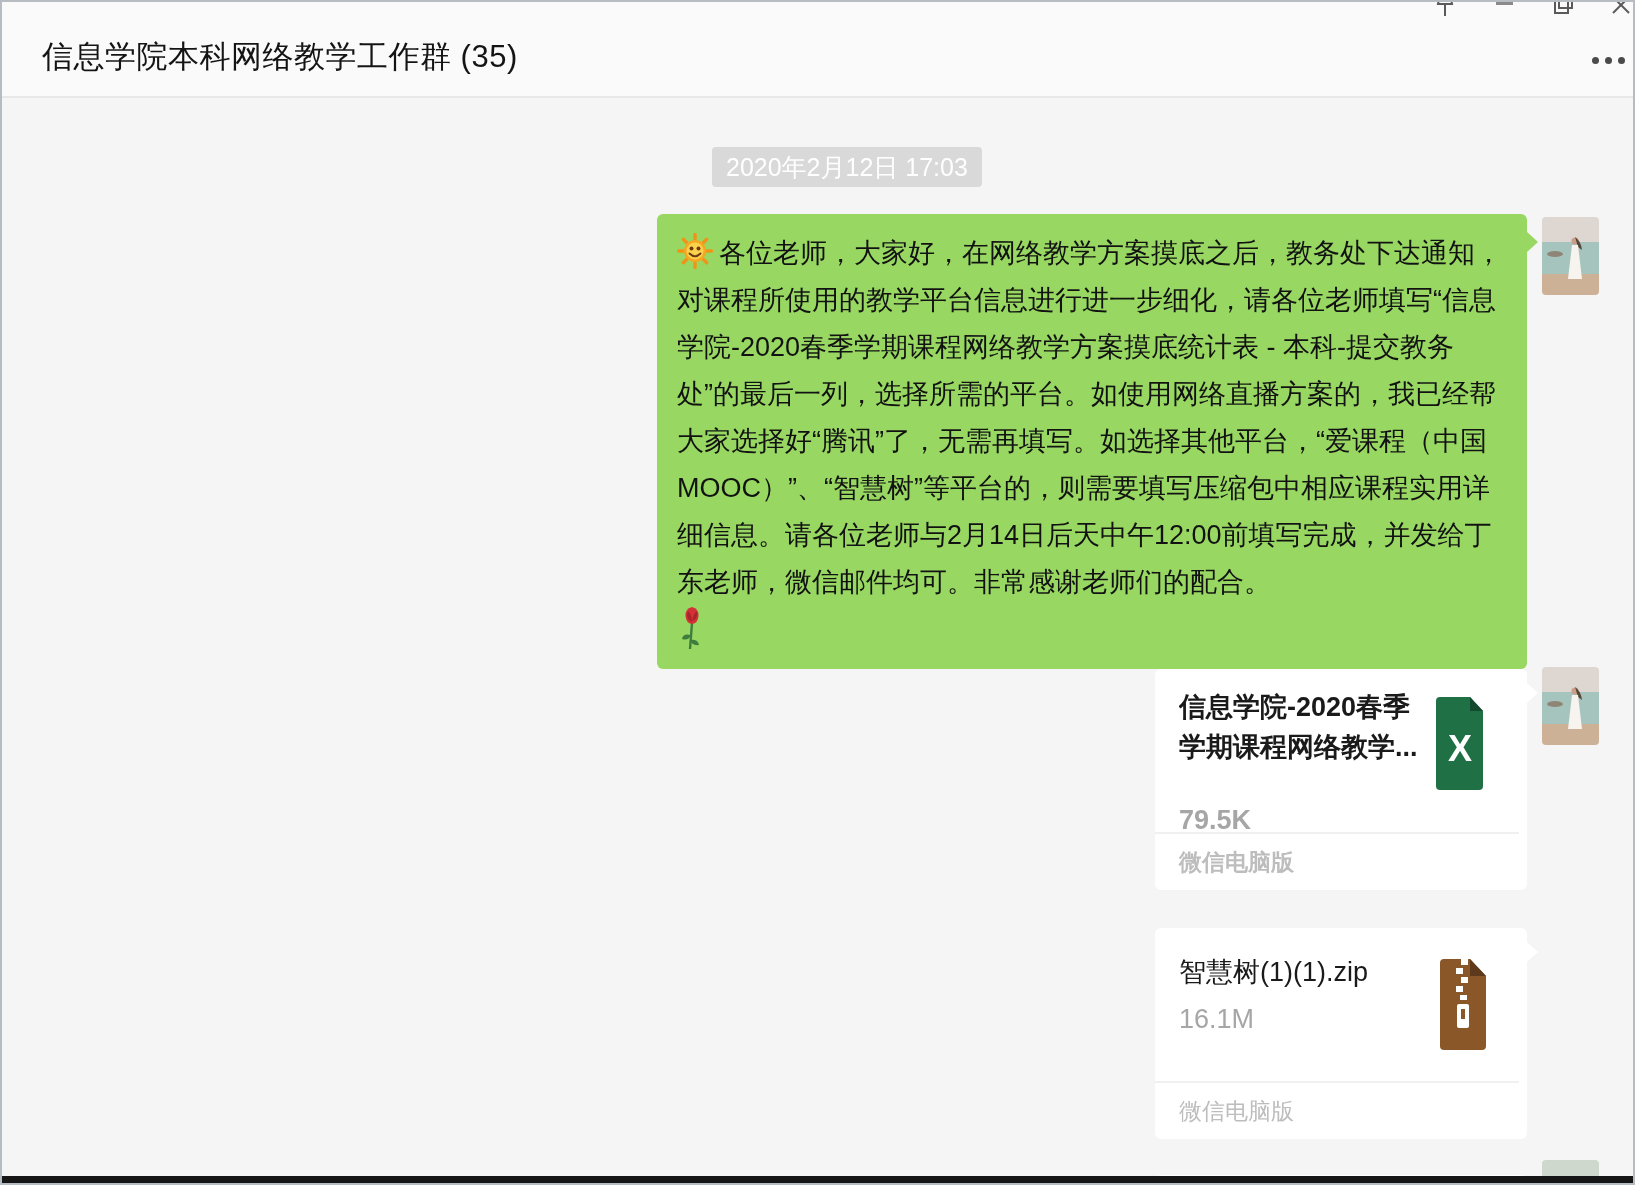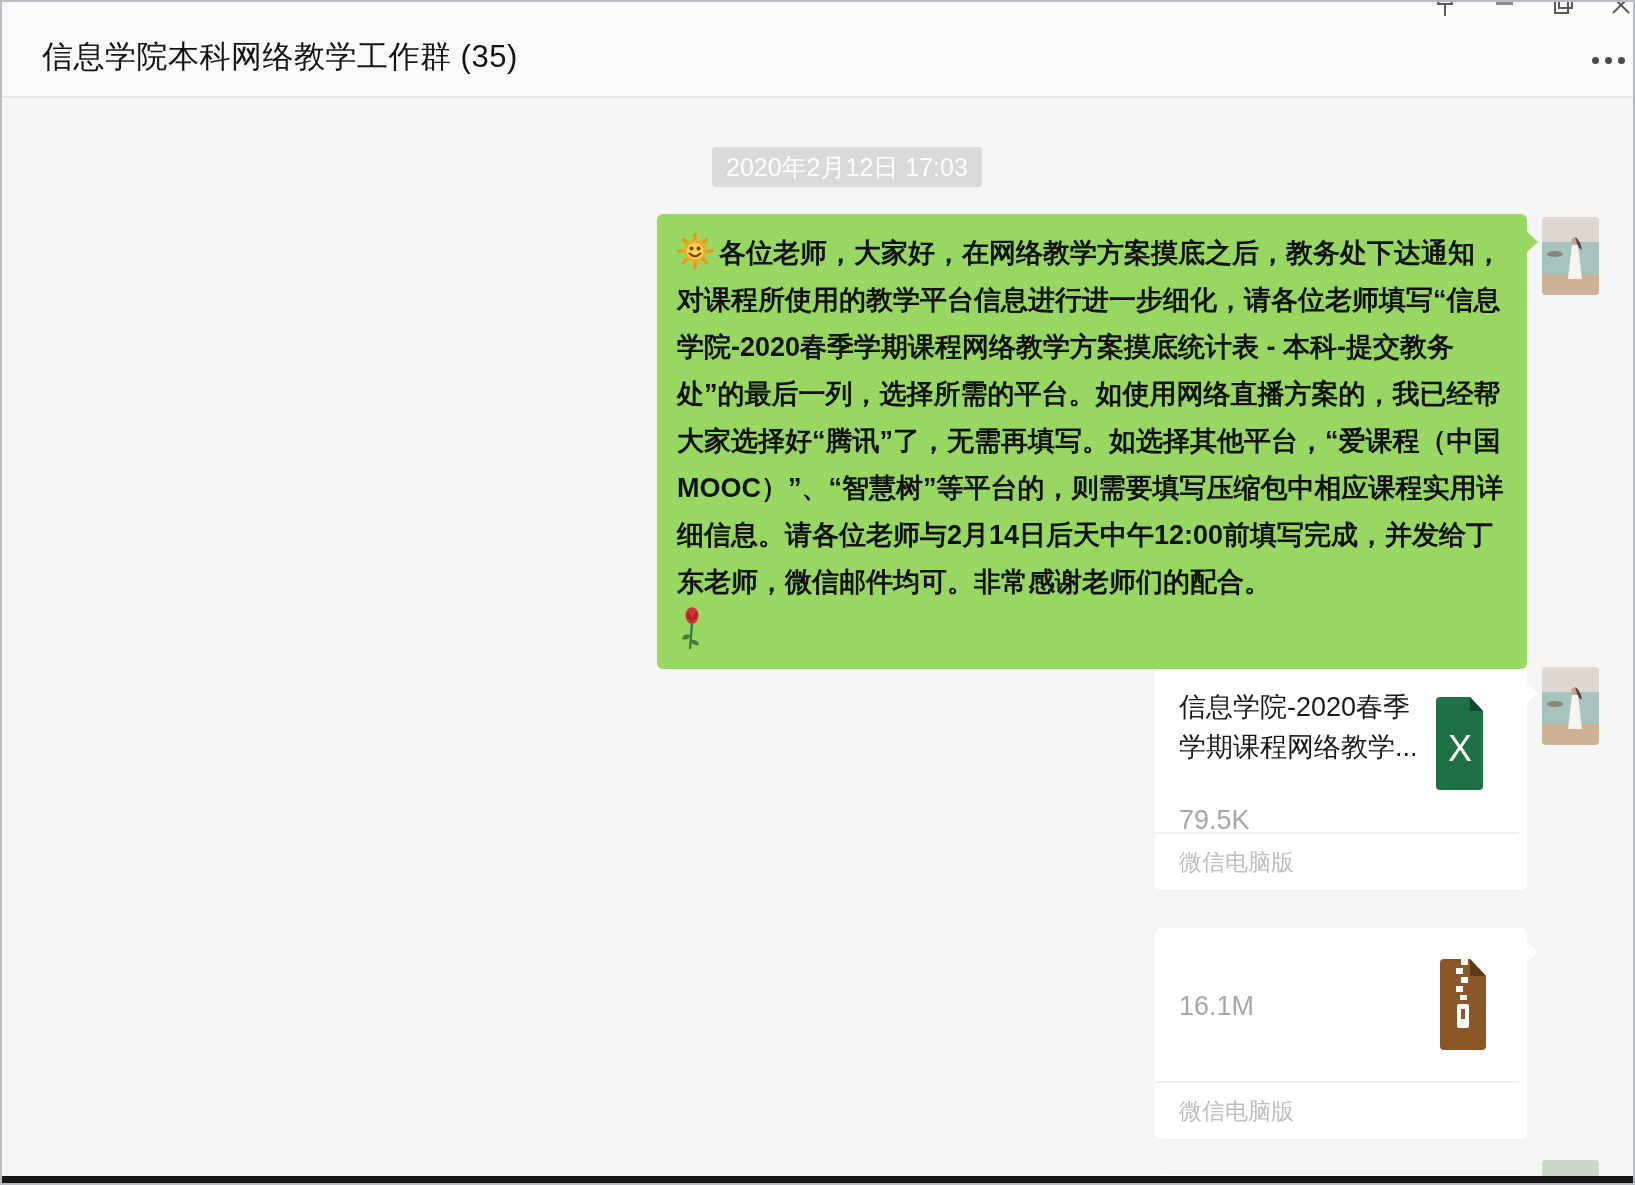--- a/index.html
+++ b/index.html
@@ -31,57 +31,57 @@
   .chat{ position:absolute; top:98px; left:0; right:0; bottom:0; }
   .time-badge{
     position:absolute; left:710px; top:47px; height:40px; min-width:225px;
     background:#d9d9d9; color:#ffffff; border-radius:4px;
     font-size:25px; line-height:40px; text-align:left; padding:0 14px;
   }
   .bubble{
     position:absolute; left:655px; top:114px; width:870px;
     background:#98d862; border-radius:6px;
     padding:16px 16px 16px 20px;
-    font-size:27px; line-height:47px; color:#121212;font-weight:bold;
+    font-size:27px; line-height:47px; color:#121212;
   }
   .bubble .tail{
     position:absolute; right:-11px; top:17px; width:0; height:0;
     border-top:11px solid transparent; border-bottom:11px solid transparent;
     border-left:12px solid #98d862;
   }
   .emoji{ display:inline-block; vertical-align:-7px; margin-right:6px; }
   .rose-line{ display:block; height:47px; }
   .avatar{
     position:absolute; left:1540px; width:57px; height:78px;
     border-radius:4px; overflow:hidden; cursor:pointer;
   }
   .avatar svg{ display:block; }
   .avatar-1{ top:117px; } .avatar-2{ top:567px; } .avatar-3{ top:1060px; }
   
   .file-card{
     position:absolute; left:1153px; width:372px;
     background:#ffffff; border-radius:6px; cursor:pointer;
   }
-  .card-1{ top:569px; height:221px; }
+  .card-1{ top:569px; height:221px;font-weight:bold; }
   .card-2{ top:828px; height:211px; }
   .card-3{ top:1075px; height:14px; border-radius:6px 6px 0 0; }
   .file-card .tail{
     position:absolute; right:-11px; top:14px; width:0; height:0;
     border-top:10px solid transparent; border-bottom:10px solid transparent;
     border-left:11px solid #ffffff;
   }
   .file-name{
     position:absolute; left:24px; top:18px; width:245px;
     font-size:27px; line-height:40px; color:#1a1a1a;
     overflow:hidden;
   }
   .card-2 .file-name{ top:24px; width:300px; white-space:nowrap; }
   .file-size{ position:absolute; left:24px; font-size:27px; color:#a6a6a6; }
   .card-1 .file-size{ top:136px; }
-  .card-2 .file-size{ top:63px; }
+  .card-2 .file-size{ top:76px; }
   .file-icon{ position:absolute; }
   .card-1 .file-icon{ left:278px; top:28px; }
   .card-2 .file-icon{ left:282px; top:31px; }
   .card-footer{
     position:absolute; left:0; right:8px; bottom:0; height:58px;
     border-top:2px solid #f0f0f0;
     font-size:23px; color:#bdbdbd; line-height:56px; padding-left:24px;margin-top:7px;
   }
   .bottom-strip{
     position:absolute; left:0; right:0; bottom:0; height:7px; background:#161616;
@@ -185,20 +185,21 @@
         <rect x="0" y="57" width="57" height="21" fill="#ccb197"></rect>
         <ellipse cx="13" cy="37" rx="8" ry="3" fill="#8e8577"></ellipse>
         <circle cx="33" cy="24" r="3.6" fill="#c8a08a"></circle>
         <path d="M33 20 Q39 24 40 33 L36 30 Z" fill="#584739"></path>
         <path d="M30 28 L36 28 L40 62 L26 62 Z" fill="#f7f4f0"></path>
       </svg>
     </div>
 
     <div class="file-card card-2">
       <span class="tail"></span>
+      <div class="file-name">智慧树(1)(1).zip</div>
       <div class="file-size">16.1M</div>
       <svg class="file-icon" width="52" height="91" viewBox="0 0 52 91">
         <path d="M7 0 H33 L49 17 V87 Q49 91 45 91 H7 Q3 91 3 87 V4 Q3 0 7 0 Z" fill="#8a5729"></path>
         <path d="M33 0 L49 17 H33 Z" fill="#5e391b"></path>
         <rect x="24" y="0" width="7" height="6" fill="#ffffff"></rect>
         <rect x="19" y="9" width="7" height="6" fill="#ffffff"></rect>
         <rect x="24" y="18" width="7" height="6" fill="#ffffff"></rect>
         <rect x="19" y="27" width="7" height="6" fill="#ffffff"></rect>
         <rect x="23" y="36" width="7" height="5" fill="#ffffff"></rect>
         <rect x="20" y="45" width="12" height="24" rx="2" fill="#ffffff"></rect>

